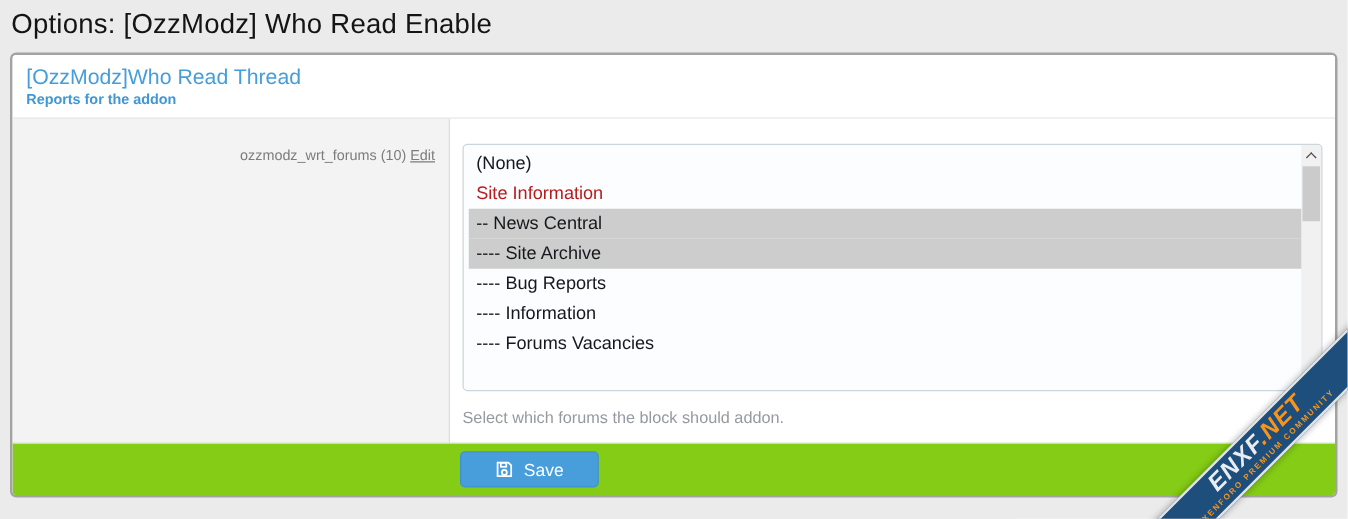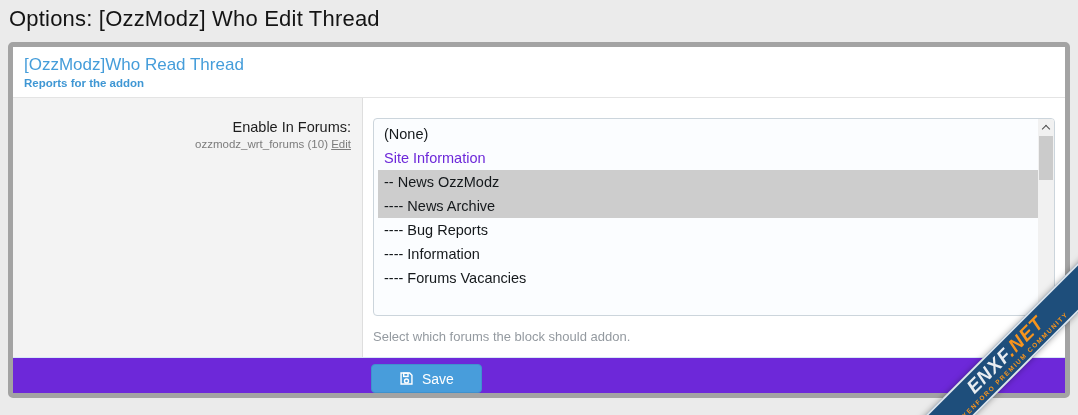--- a/index.html
+++ b/index.html
@@ -10,21 +10,21 @@
     position:relative;
   }
   
   .title-bar { padding:6px 9px 7px; }
   .title-bar h1 { font-size:22px; font-weight:400; color:#141414; letter-spacing:.2px; }
 
   
   .panel {
     margin:3px 8px 0;
     background:#ffffff;
-    border:5px solid #a3a3a3;
+    border:2px solid #a3a3a3;
     border-radius:5px;
     overflow:hidden;
     height:356px;
   }
   .panel-header { padding:8px 11px 8px; border-bottom:1px solid #e4e4e4; background:#fff; }
   .panel-title { font-size:17px; font-weight:400; color:#459dda; text-decoration:none; display:inline-block; cursor:pointer; }
   .panel-subtitle { font-size:11.5px; color:#3f97d4; margin-top:2px; font-weight:600; }
 
   
   .form-row { display:flex; height:259px; }
@@ -50,37 +50,37 @@
     overflow:hidden;
   }
   .opt-list { position:absolute; top:3px; left:4px; right:2px; }
   .opt {
     height:24px; line-height:24px;
     font-size:14.5px; color:#15191c;
     padding-left:6px;
     white-space:nowrap;
     cursor:default;
   }
-  .opt-muted { color:#6d28d9; }
+  .opt-muted { color:#b91c1c; }
   .opt-selected { background:#cdcdcd; }
 
   
   .sbar { position:absolute; top:0; right:0; bottom:0; width:16px; background:#f1f1f1; }
   .sb-btn { height:17px; display:flex; align-items:center; justify-content:center; cursor:pointer; }
   .sb-btn.down { position:absolute; bottom:0; left:0; right:0; }
   .chev { width:6px; height:6px; border-left:1.6px solid #4e4e4e; border-top:1.6px solid #4e4e4e; }
   .chev.up { transform:rotate(45deg); margin-top:3px; }
   .chev.down { transform:rotate(225deg); margin-bottom:3px; }
   .sb-thumb { position:absolute; top:17px; left:1px; right:1px; height:44px; background:#cbcbcb; cursor:grab; }
 
   .explain { font-size:13px; color:#949aa0; margin-top:13px; }
 
   
   .submit-row {
-    background:#6d28d9;
+    background:#84cc16;
     border-top:1px solid #d7e8f5;
     height:42px;
     padding:6px 0 6px 358px;
   }
   .save-btn {
     display:inline-flex; align-items:center; gap:8px;
     background:#489ddb;
     border:1px solid #3f91cd;
     border-radius:4px;
     color:#fff;
@@ -109,46 +109,45 @@
   }
   .ribbon-line1 { font-size:19px; font-weight:bold; font-style:italic; letter-spacing:1px; line-height:20px; }
   .ribbon-brand { color:#e9edf1; }
   .ribbon-tld { color:#f7941d; }
   .ribbon-line2 { font-size:6.5px; font-weight:bold; color:#f7941d; letter-spacing:1.6px; line-height:8px; }
 </style>
 </head>
 <body>
 
 <div class="title-bar">
-  <h1>Options: [OzzModz] Who Edit Thread</h1>
+  <h1>Options: [OzzModz] Who Read Enable</h1>
 </div>
 
 <div class="panel">
 
   <div class="panel-header">
     <a class="panel-title">[OzzModz]Who Read Thread</a>
     <div class="panel-subtitle">Reports for the addon</div>
   </div>
 
   <div class="form-row">
     <div class="label-col">
-      <div class="row-label">Enable In Forums:</div>
       <div class="row-hint">
         <span>ozzmodz_wrt_forums (10)</span>
         <a>Edit</a>
       </div>
     </div>
 
     <div class="control-col">
       <div class="select-box">
         <div class="opt-list">
             <div class="opt">(None)</div>
             <div class="opt opt-muted">Site Information</div>
-            <div class="opt opt-selected">-- News OzzModz</div>
-            <div class="opt opt-selected">---- News Archive</div>
+            <div class="opt opt-selected">-- News Central</div>
+            <div class="opt opt-selected">---- Site Archive</div>
             <div class="opt">---- Bug Reports</div>
             <div class="opt">---- Information</div>
             <div class="opt">---- Forums Vacancies</div>
           </div>
         <div class="sbar">
           <div class="sb-btn up">
             <span class="chev up"></span>
           </div>
           <div class="sb-thumb"></div>
           <div class="sb-btn down">

